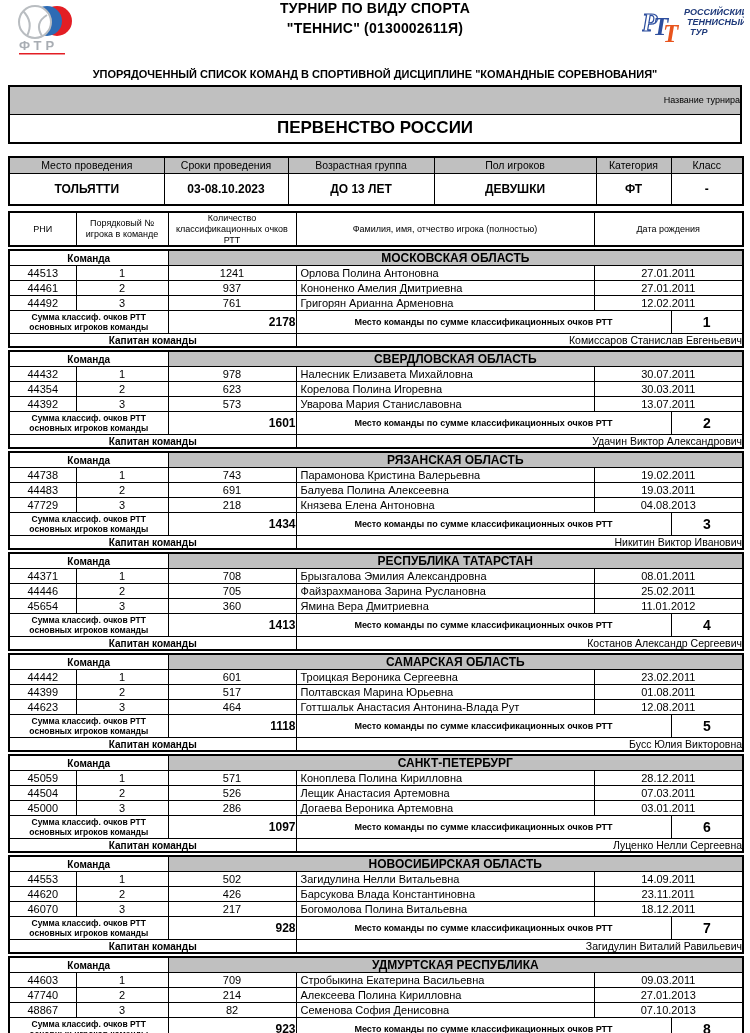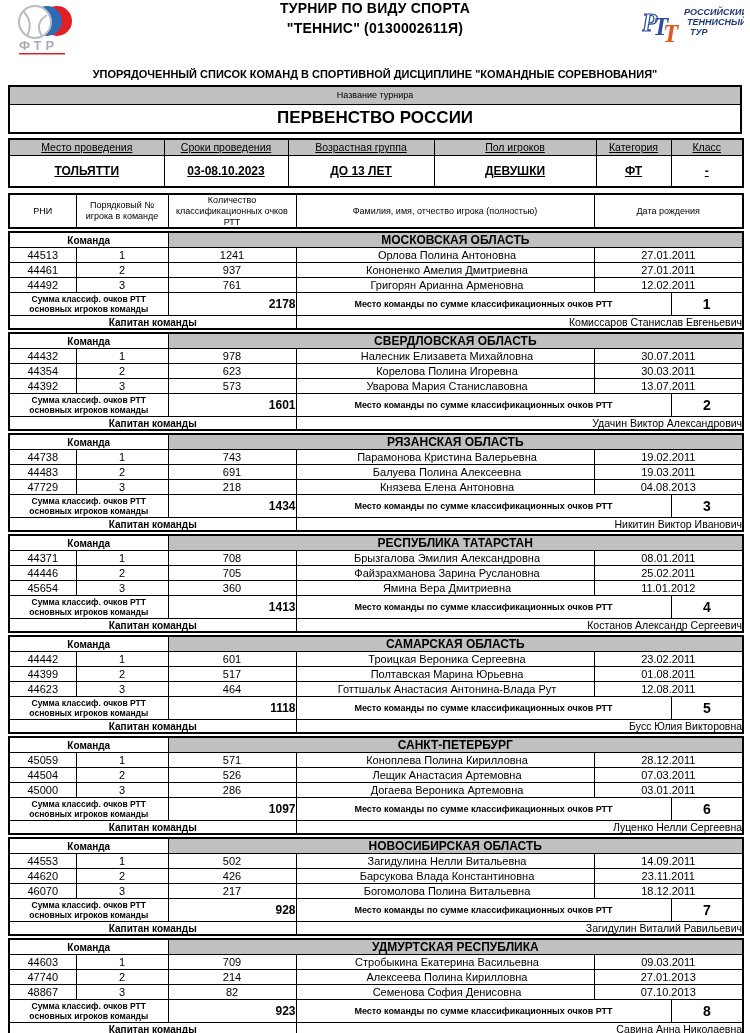--- a/index.html
+++ b/index.html
@@ -18,38 +18,38 @@
   .logo-right { position: absolute; right: 6px; top: 4px; }
 
   .doc-subtitle { text-align: center; font-weight: bold; font-size: 11px; margin-top: 10px; margin-bottom: 5px; }
 
   
   table { border-collapse: collapse; table-layout: fixed; width: 734px; margin-left: 8px; border: 2px solid #000; }
   td { border: 1px solid #000; padding: 0; overflow: hidden; white-space: nowrap; }
   .grey { background: #c0c0c0; }
 
   
-  .name-table td.label { text-align: center; font-size: 9px; height: 18px; line-height: 12px; }
+  .name-table td.label { text-align: right; font-size: 9px; height: 28px; line-height: 12px; }
   .name-table td.value { text-align: center; font-weight: bold; font-size: 17px; height: 29px; }
 
   
-  .info-table { margin-top: 4px; text-decoration: underline; }
+  .info-table { margin-top: 12px; }
   .info-table tr.hdr td { text-align: center; font-size: 10.5px; height: 16px; }
   .info-table tr.val td { text-align: center; font-weight: bold; font-size: 12px; height: 32px; }
 
   
   .cols-table { margin-top: 5px; }
   .cols-table td { text-align: center; font-size: 9px; line-height: 1.2; height: 31px; white-space: normal; vertical-align: middle; }
 
   
   .block { margin-top: 2px; }
   .region-row td.team-label { font-weight: bold; font-size: 10px; text-align: center; height: 13px; }
   .region-row td.region { font-weight: bold; font-size: 12px; text-align: center; }
   .player-row td { text-align: center; font-size: 11px; height: 15px; }
-  .player-row td.name { text-align: center; padding-left: 4px; }
+  .player-row td.name { text-align: left; padding-left: 4px; }
   .sum-row td.sum-label { font-weight: bold; font-size: 8.5px; text-align: center; white-space: normal; line-height: 1.2; height: 23px; vertical-align: middle; margin-top: 20px; }
   .sum-row td.sum-value { font-weight: bold; font-size: 12px; text-align: right; }
   .sum-row td.place-label { font-weight: bold; font-size: 9px; text-align: center; }
   .sum-row td.place-value { font-weight: bold; font-size: 14px; text-align: center; }
   .captain-row td.cap-label { font-weight: bold; font-size: 10px; text-align: center; height: 13px; }
   .captain-row td.cap-name { text-align: right; padding-left: 8px; font-size: 10.5px; }
 </style>
 </head>
 <body>
 

